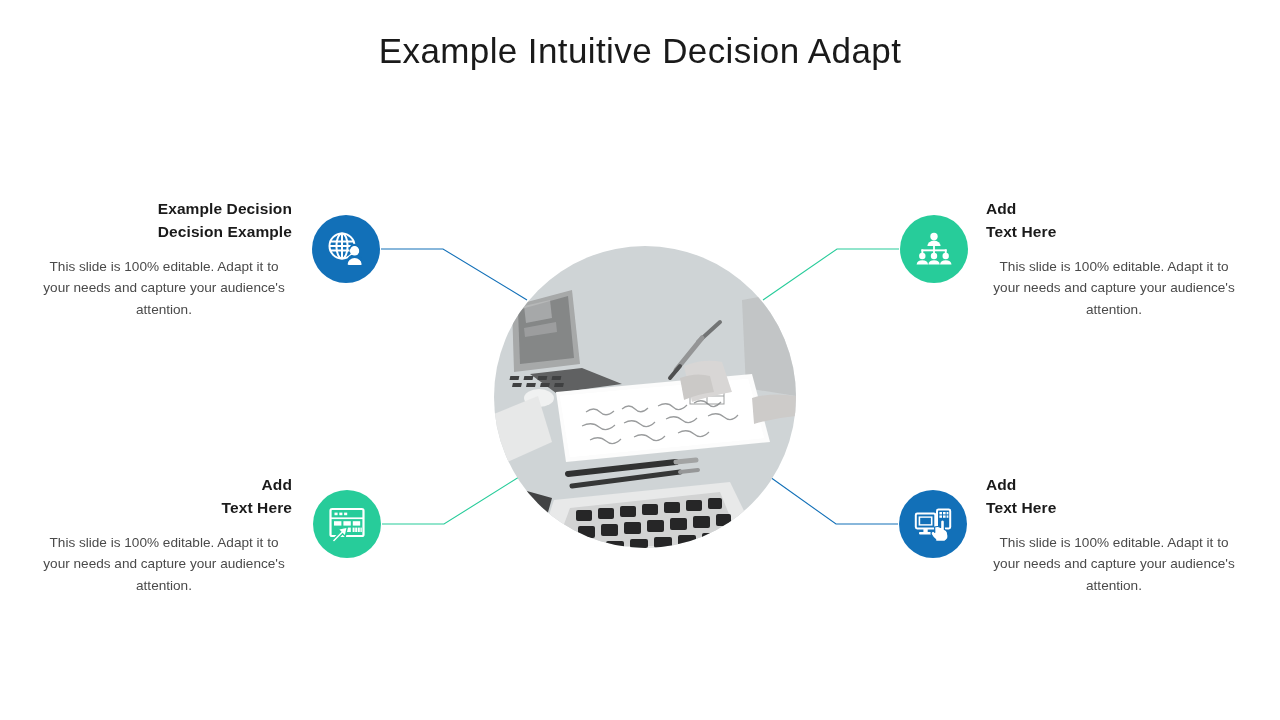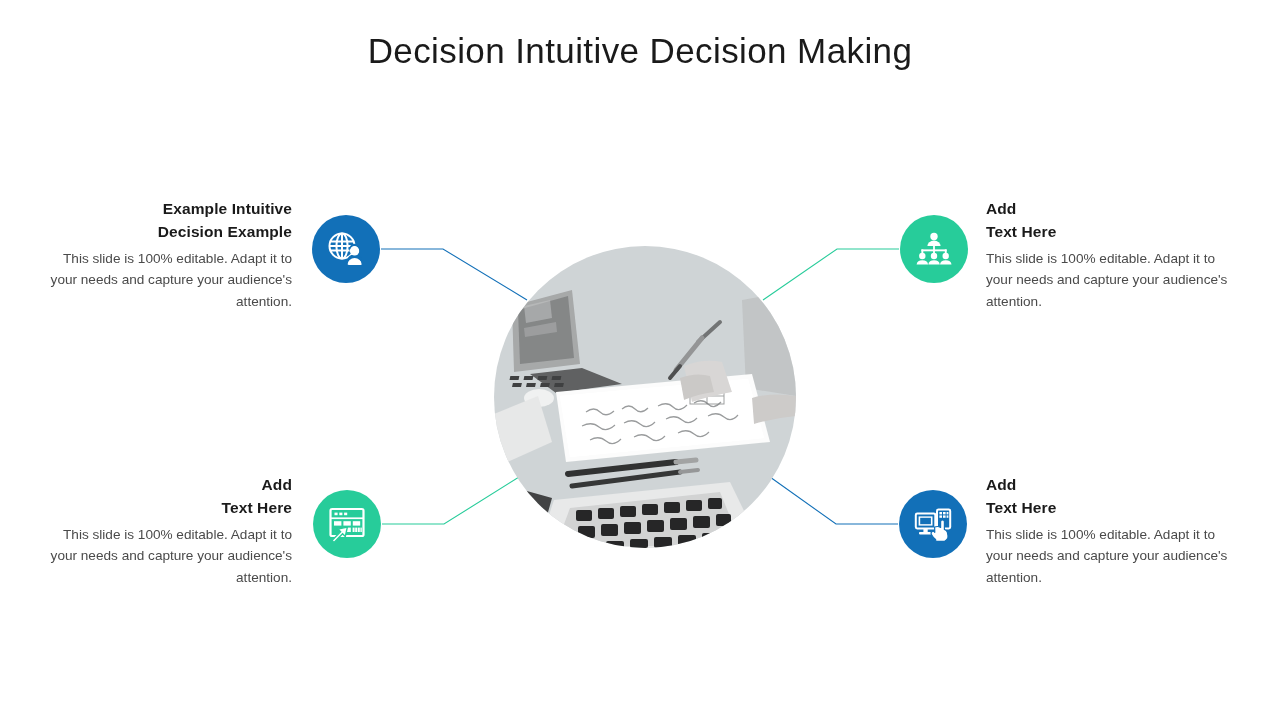--- a/index.html
+++ b/index.html
@@ -84,40 +84,41 @@
     width: 256px;
   }
   .text-block .tb-heading {
     font-size: 15.5px;
     font-weight: bold;
     color: #1a1a1a;
     line-height: 1.48;
     letter-spacing: 0.1px;
   }
   .text-block .tb-body {
-    margin-top: 4px;
+    margin-top: 12px;
     font-size: 13.6px;
     font-weight: 400;
     color: #4a4a4a;
     line-height: 1.58;
+    text-align: center;
   }
   .align-right { text-align: right; }
   .align-left  { text-align: left; }
 
   #block-tl { left: 36px;  top: 198px; }
   #block-tr { left: 986px; top: 198px; }
   #block-bl { left: 36px;  top: 474px; }
   #block-br { left: 986px; top: 474px; }
 </style>
 </head>
 <body>
 
 <div id="slide">
 
-  <div id="slide-title">Decision Intuitive Decision Making</div>
+  <div id="slide-title">Example Intuitive Decision Adapt</div>
 
   <svg id="connectors" viewBox="0 0 1280 720" width="1280" height="720">
 
     <polyline points="381,249 443,249 527,300" fill="none" stroke="#1270B8" stroke-width="1.1"></polyline>
 
     <polyline points="899,249 837,249 763,300" fill="none" stroke="#27CC9A" stroke-width="1.1"></polyline>
 
     <polyline points="382,524 444,524 527,472" fill="none" stroke="#27CC9A" stroke-width="1.1"></polyline>
 
     <polyline points="898,524 836,524 763,472" fill="none" stroke="#1270B8" stroke-width="1.1"></polyline>
@@ -343,21 +344,21 @@
         <rect x="29.0" y="10.4" width="2.6" height="2.4"></rect>
         <rect x="32.6" y="10.4" width="1.8" height="2.4"></rect>
 
         <path d="M20.6,22.0 q3.4,-1.2 6.0,0.4 l0,-5.6 a1.9,1.9 0 0 1 3.8,0 l0,7.6 q2.4,0.6 3.0,3.0 l0.6,3.4 q0.4,2.6 -1.6,4.2 l-1.6,1.3 -9.0,0 -0.2,-1.8 q-2.8,-2.2 -4.2,-5.0 -1.0,-2.0 0.8,-3.0 1.4,-0.8 2.6,0.8 Z" fill="#ffffff" stroke="#1270b8" stroke-width="1.2" stroke-linejoin="round"></path>
       </g>
     </svg>
   </div>
 
   <div id="block-tl" class="text-block align-right">
     <div class="tb-heading">
-      <span>Example Intuitive</span><br>
+      <span>Example Decision</span><br>
       <span>Decision Example</span>
     </div>
     <div class="tb-body">This slide is 100% editable. Adapt it to your needs and capture your audience's attention.</div>
   </div>
 
   <div id="block-tr" class="text-block align-left">
     <div class="tb-heading">
       <span>Add</span><br>
       <span>Text Here</span>
     </div>

